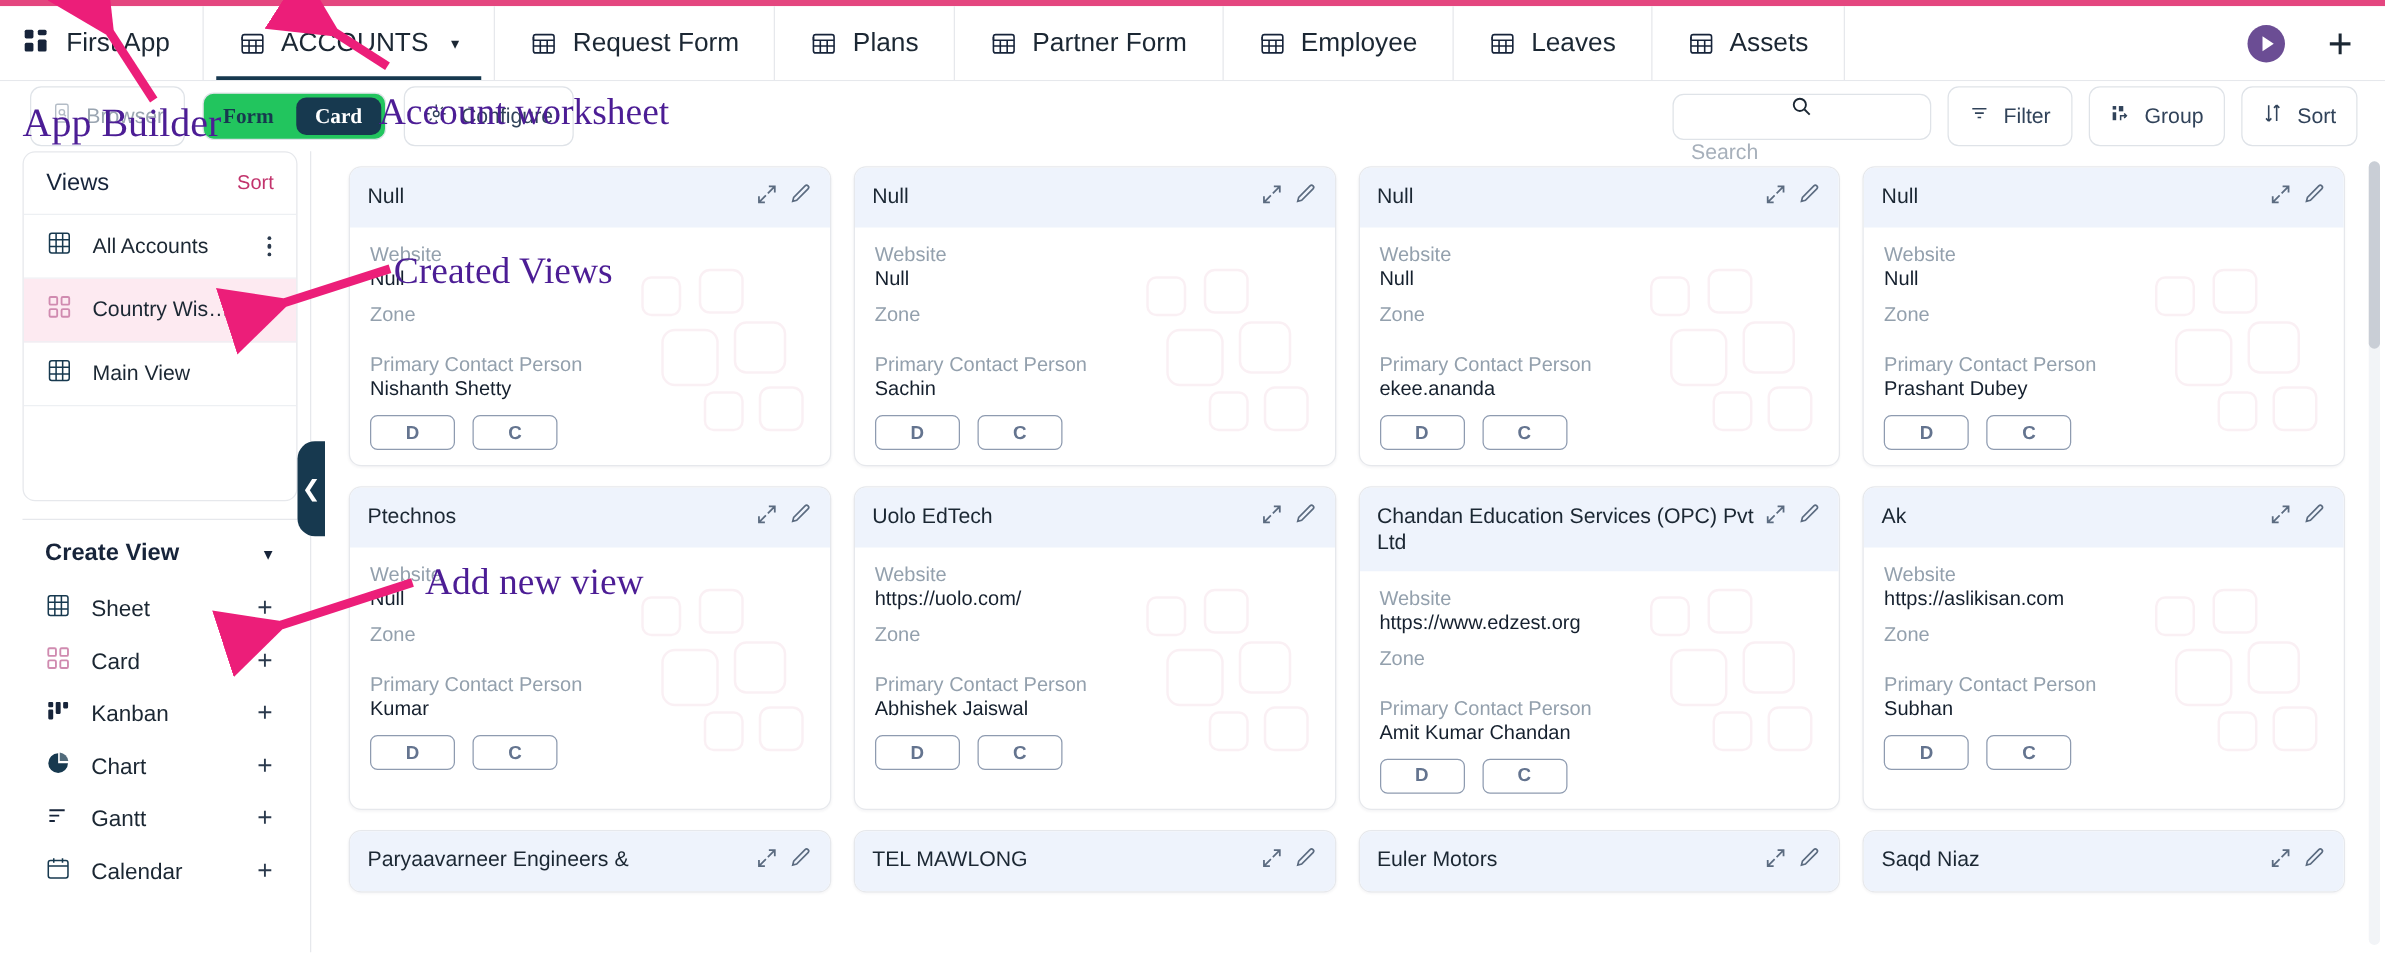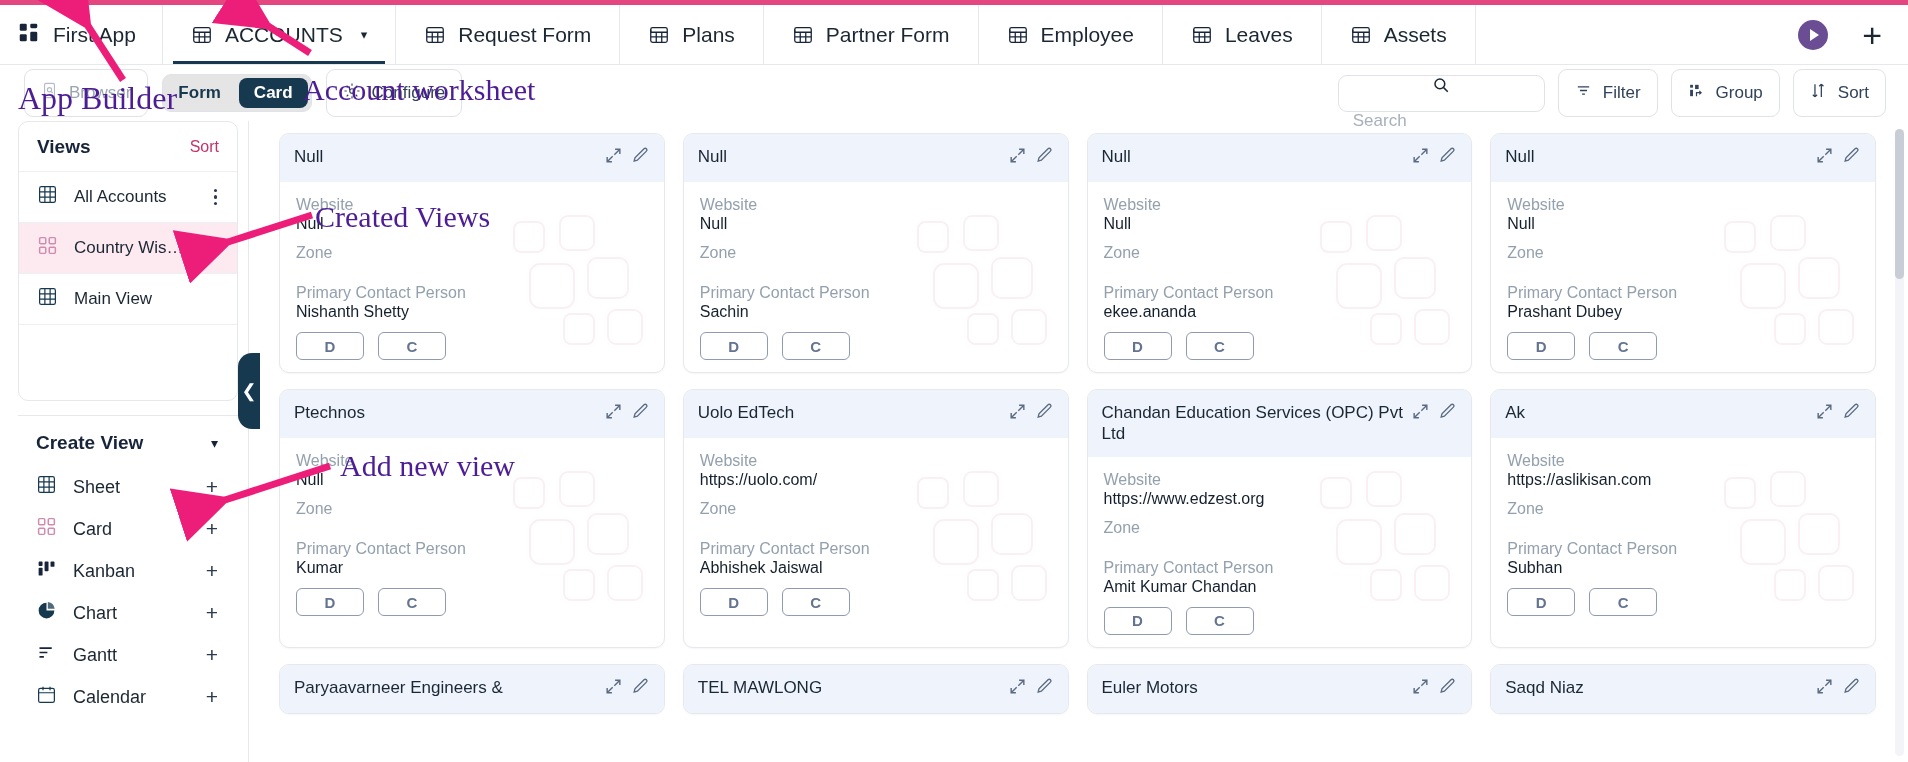--- a/index.html
+++ b/index.html
@@ -61,21 +61,21 @@
   }
   .pill {
     display: inline-flex; align-items: center; gap: 11px;
     height: 48px; padding: 0 16px;
     border: 1px solid #dfe3e8; border-radius: 9px;
     background: #ffffff; font-size: 17px; color: #31435a; cursor: pointer;
   }
   .pill.muted { color: #9aa5b1; }
   .segmented {
     display: inline-flex; align-items: center; height: 38px;
-    border: 1px solid #dfe3e8; border-radius: 9px; overflow: hidden; background:#e5e5e5;
+    border: 1px solid #dfe3e8; border-radius: 9px; overflow: hidden; background:#22c55e;font-family:Liberation Serif, serif;
   }
   .seg {
     height: 100%; display: flex; align-items: center; padding: 0 15px;
     font-size: 17px; color: #17394f; cursor: pointer; font-weight: 600;
   }
   .seg.on { background: #17394f; color: #ffffff; border-radius: 8px; margin: 3px; height: calc(100% - 6px); }
   .toolbar-right { margin-left: auto; display: flex; align-items: center; gap: 13px; }
   .searchbox {
     display: flex; align-items: center; gap: 13px;
     width: 207px; height: 37px; padding: 0 14px;
@@ -97,21 +97,21 @@
   }
   .panel-card {
     border: 1px solid #e6e8ec; border-radius: 10px; background: #fff;
     display: flex; flex-direction: column; overflow: hidden;
   }
   .views-card { height: 280px; }
   .views-head {
     display: flex; align-items: center; justify-content: space-between;
     padding: 14px 18px 13px 18px; border-bottom: 1px solid #edf0f3;
   }
-  .views-head .t { font-size: 19px; font-weight: 700; color: #17243a; }
+  .views-head .t { font-size: 19px; font-weight: 400; color: #17243a; }
   .views-head .sort { font-size: 16px; color: #c2336c; cursor: pointer; }
   .view-row {
     display: flex; align-items: center; gap: 16px;
     padding: 12px 14px 12px 18px; border-bottom: 1px solid #edf0f3;
     font-size: 17px; color: #1b2733; cursor: pointer; position: relative;
   }
   .view-row.sel { background: #fdeaf1; }
   .view-row .label { flex: 1; white-space: nowrap; overflow: hidden; text-overflow: ellipsis; }
   .kebab { display:flex; flex-direction: column; gap: 3px; padding: 2px 6px; cursor: pointer;}
   .kebab i { width: 3.5px; height: 3.5px; border-radius: 50%; background: #2b3a4d; display:block; }

